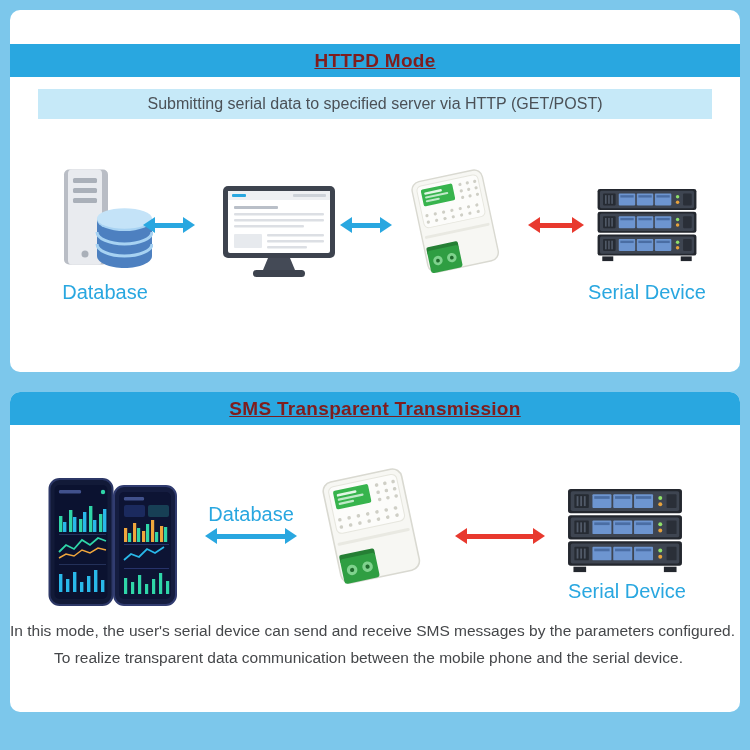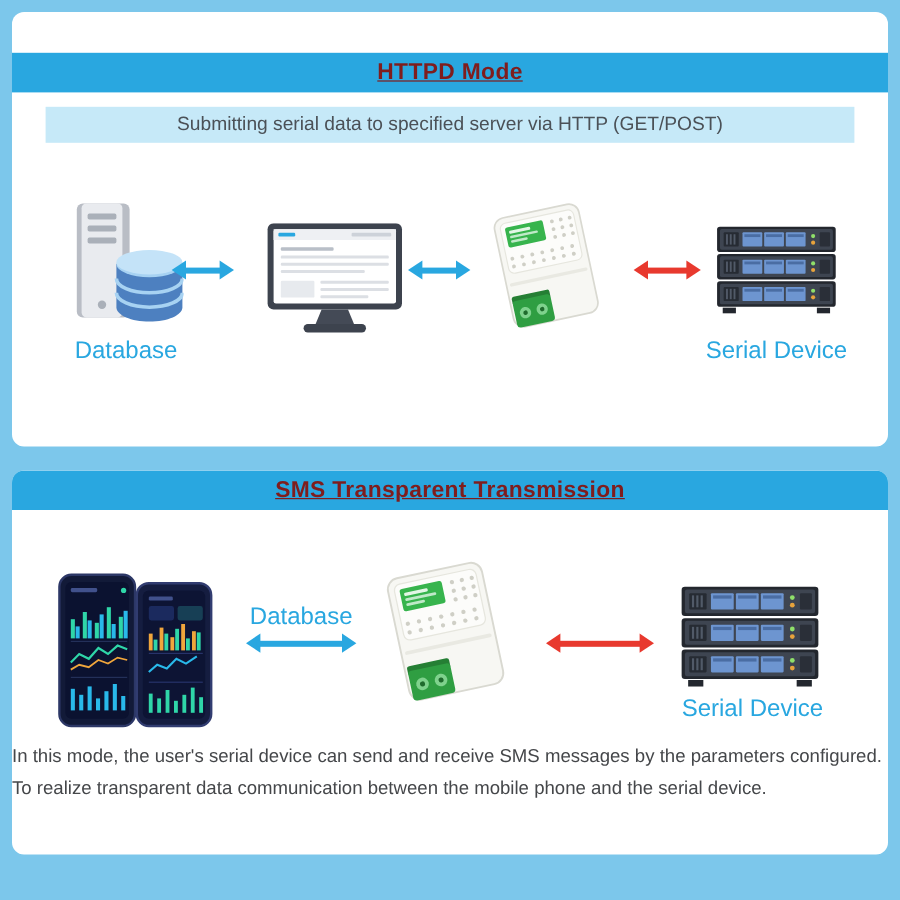--- a/index.html
+++ b/index.html
@@ -417,17 +417,17 @@
           <circle cx="104" cy="18" r="2.2" fill="#e8a33c"></circle>
           <rect x="111" y="7" width="11" height="15" rx="1" fill="#2a2f38"></rect>
         </g>
         <rect x="8" y="87" width="14" height="6" fill="#23272e"></rect>
         <rect x="108" y="87" width="14" height="6" fill="#23272e"></rect>
       </svg>
     </div>
     <div class="node-label" style="left:552px; top:190px; width:130px;">Serial Device</div>
 
     <div class="desc" style="top:230px;">In this mode, the user's serial device can send and receive SMS messages by the parameters configured.</div>
-    <div class="desc" style="top:257px;">To realize transparent data communication between the mobile phone and the serial device.</div>
+    <div class="desc" style="top:257px;padding-left:44px;">To realize transparent data communication between the mobile phone and the serial device.</div>
 
   </section>
 
 </div>
 
 </body></html>

